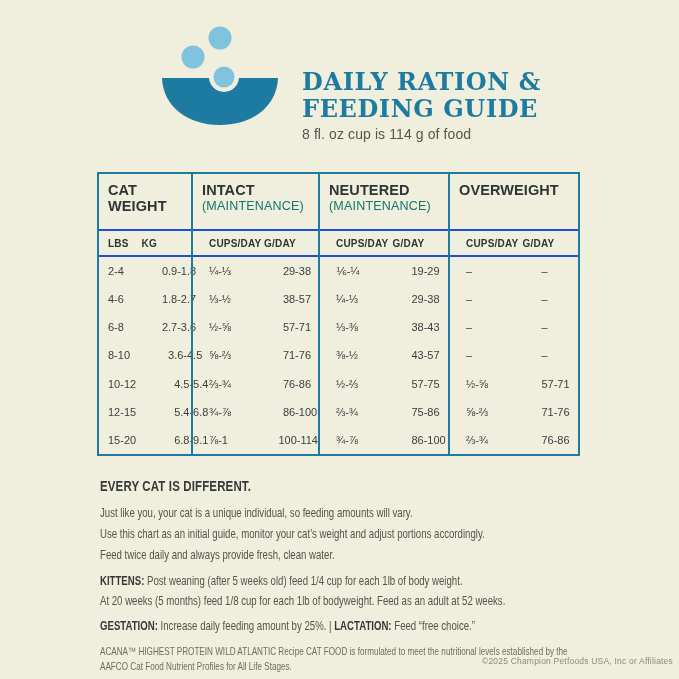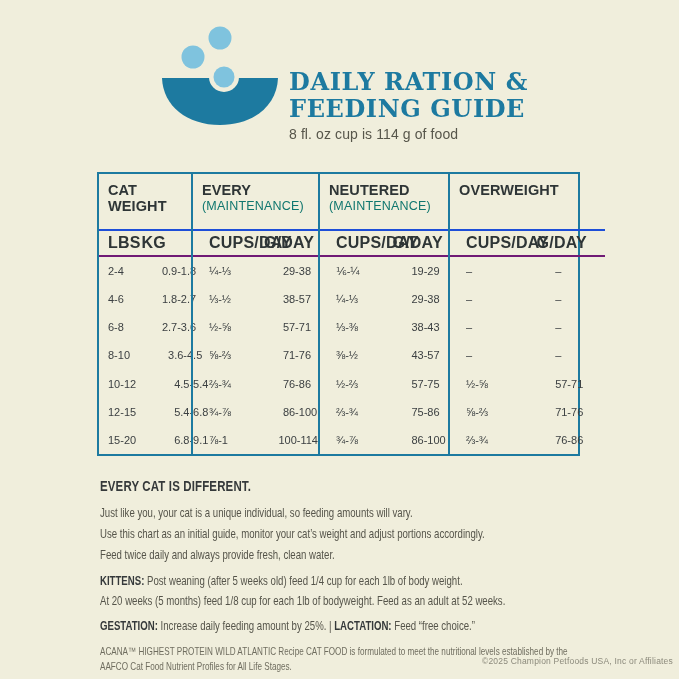--- a/index.html
+++ b/index.html
@@ -5,21 +5,21 @@
   * { margin:0; padding:0; box-sizing:border-box; }
   html,body { width:679px; height:679px; }
   body { font-family:"Liberation Sans","DejaVu Sans",sans-serif; }
   .page {
     position:relative; width:679px; height:679px;
     background:#f0eedc; overflow:hidden;
   }
 
   
   .bowl-wrap { position:absolute; left:160px; top:25px; width:120px; height:102px; }
-  .title-block { position:absolute; left:289px; top:68px; }
+  .title-block { position:absolute; left:302px; top:68px; }
   .title-line {
     font-family:"DejaVu Serif",serif; font-weight:bold;
     font-size:24px; line-height:27px; letter-spacing:0.6px;
     color:#1d7aa0;
   }
   .subtitle { margin-top:4px; font-size:14px; color:#57564b; letter-spacing:0.1px; }
 
   
   .ftable {
     position:absolute; left:97px; top:172px; width:483px; height:284px;
@@ -28,23 +28,23 @@
   .tcol { display:flex; flex-direction:column; }
   .tcol + .tcol { border-left:2px solid #1d7aa0; }
   .col-w { width:92px; } .col-i { width:127px; } .col-n { width:130px; } .col-o { flex:1; }
   .thead { height:57px; border-bottom:2px solid #1d4ed8; padding:8px 4px 0 9px; }
   .thead .t {
     font-weight:bold; font-size:14.5px; line-height:16px; color:#2e3536;
     white-space:pre-line; letter-spacing:0.1px;
   }
   .thead .m { font-size:12.5px; color:#0f766e; letter-spacing:0.2px; margin-top:1px; }
   .tsub {
-    height:26px; border-bottom:2px solid #701a75;
+    height:26px; border-bottom:2px solid #1d4ed8;
     display:flex; align-items:center;
-    font-weight:bold; font-size:16px; color:#2e3536; letter-spacing:0.2px;
+    font-weight:bold; font-size:10px; color:#2e3536; letter-spacing:0.2px;
   }
   .trow {
     flex:1; display:flex; align-items:center;
     font-size:11px; color:#3c4042; white-space:nowrap;gap:36px;
   }
   
   .w1 { width:44%; padding-left:9px; } .w2 { width:56%; padding-left:2px; }
   
   .c1 { width:52%; padding-left:16px; } .c2 { width:48%; padding-left:6px; }
 
@@ -124,21 +124,21 @@
           <span class="w2">5.4-6.8</span>
         </div>
       <div class="trow">
           <span class="w1">15-20</span>
           <span class="w2">6.8-9.1</span>
         </div>
     </div>
 
     <div class="tcol col-i">
       <div class="thead">
-        <div class="t">EVERY</div>
+        <div class="t">INTACT</div>
         <div class="m">(MAINTENANCE)</div>
       </div>
       <div class="tsub">
         <span class="c1">CUPS/DAY</span>
         <span class="c2">G/DAY</span>
       </div>
       <div class="trow">
           <span class="c1">¼-⅓</span>
           <span class="c2">29-38</span>
         </div>

